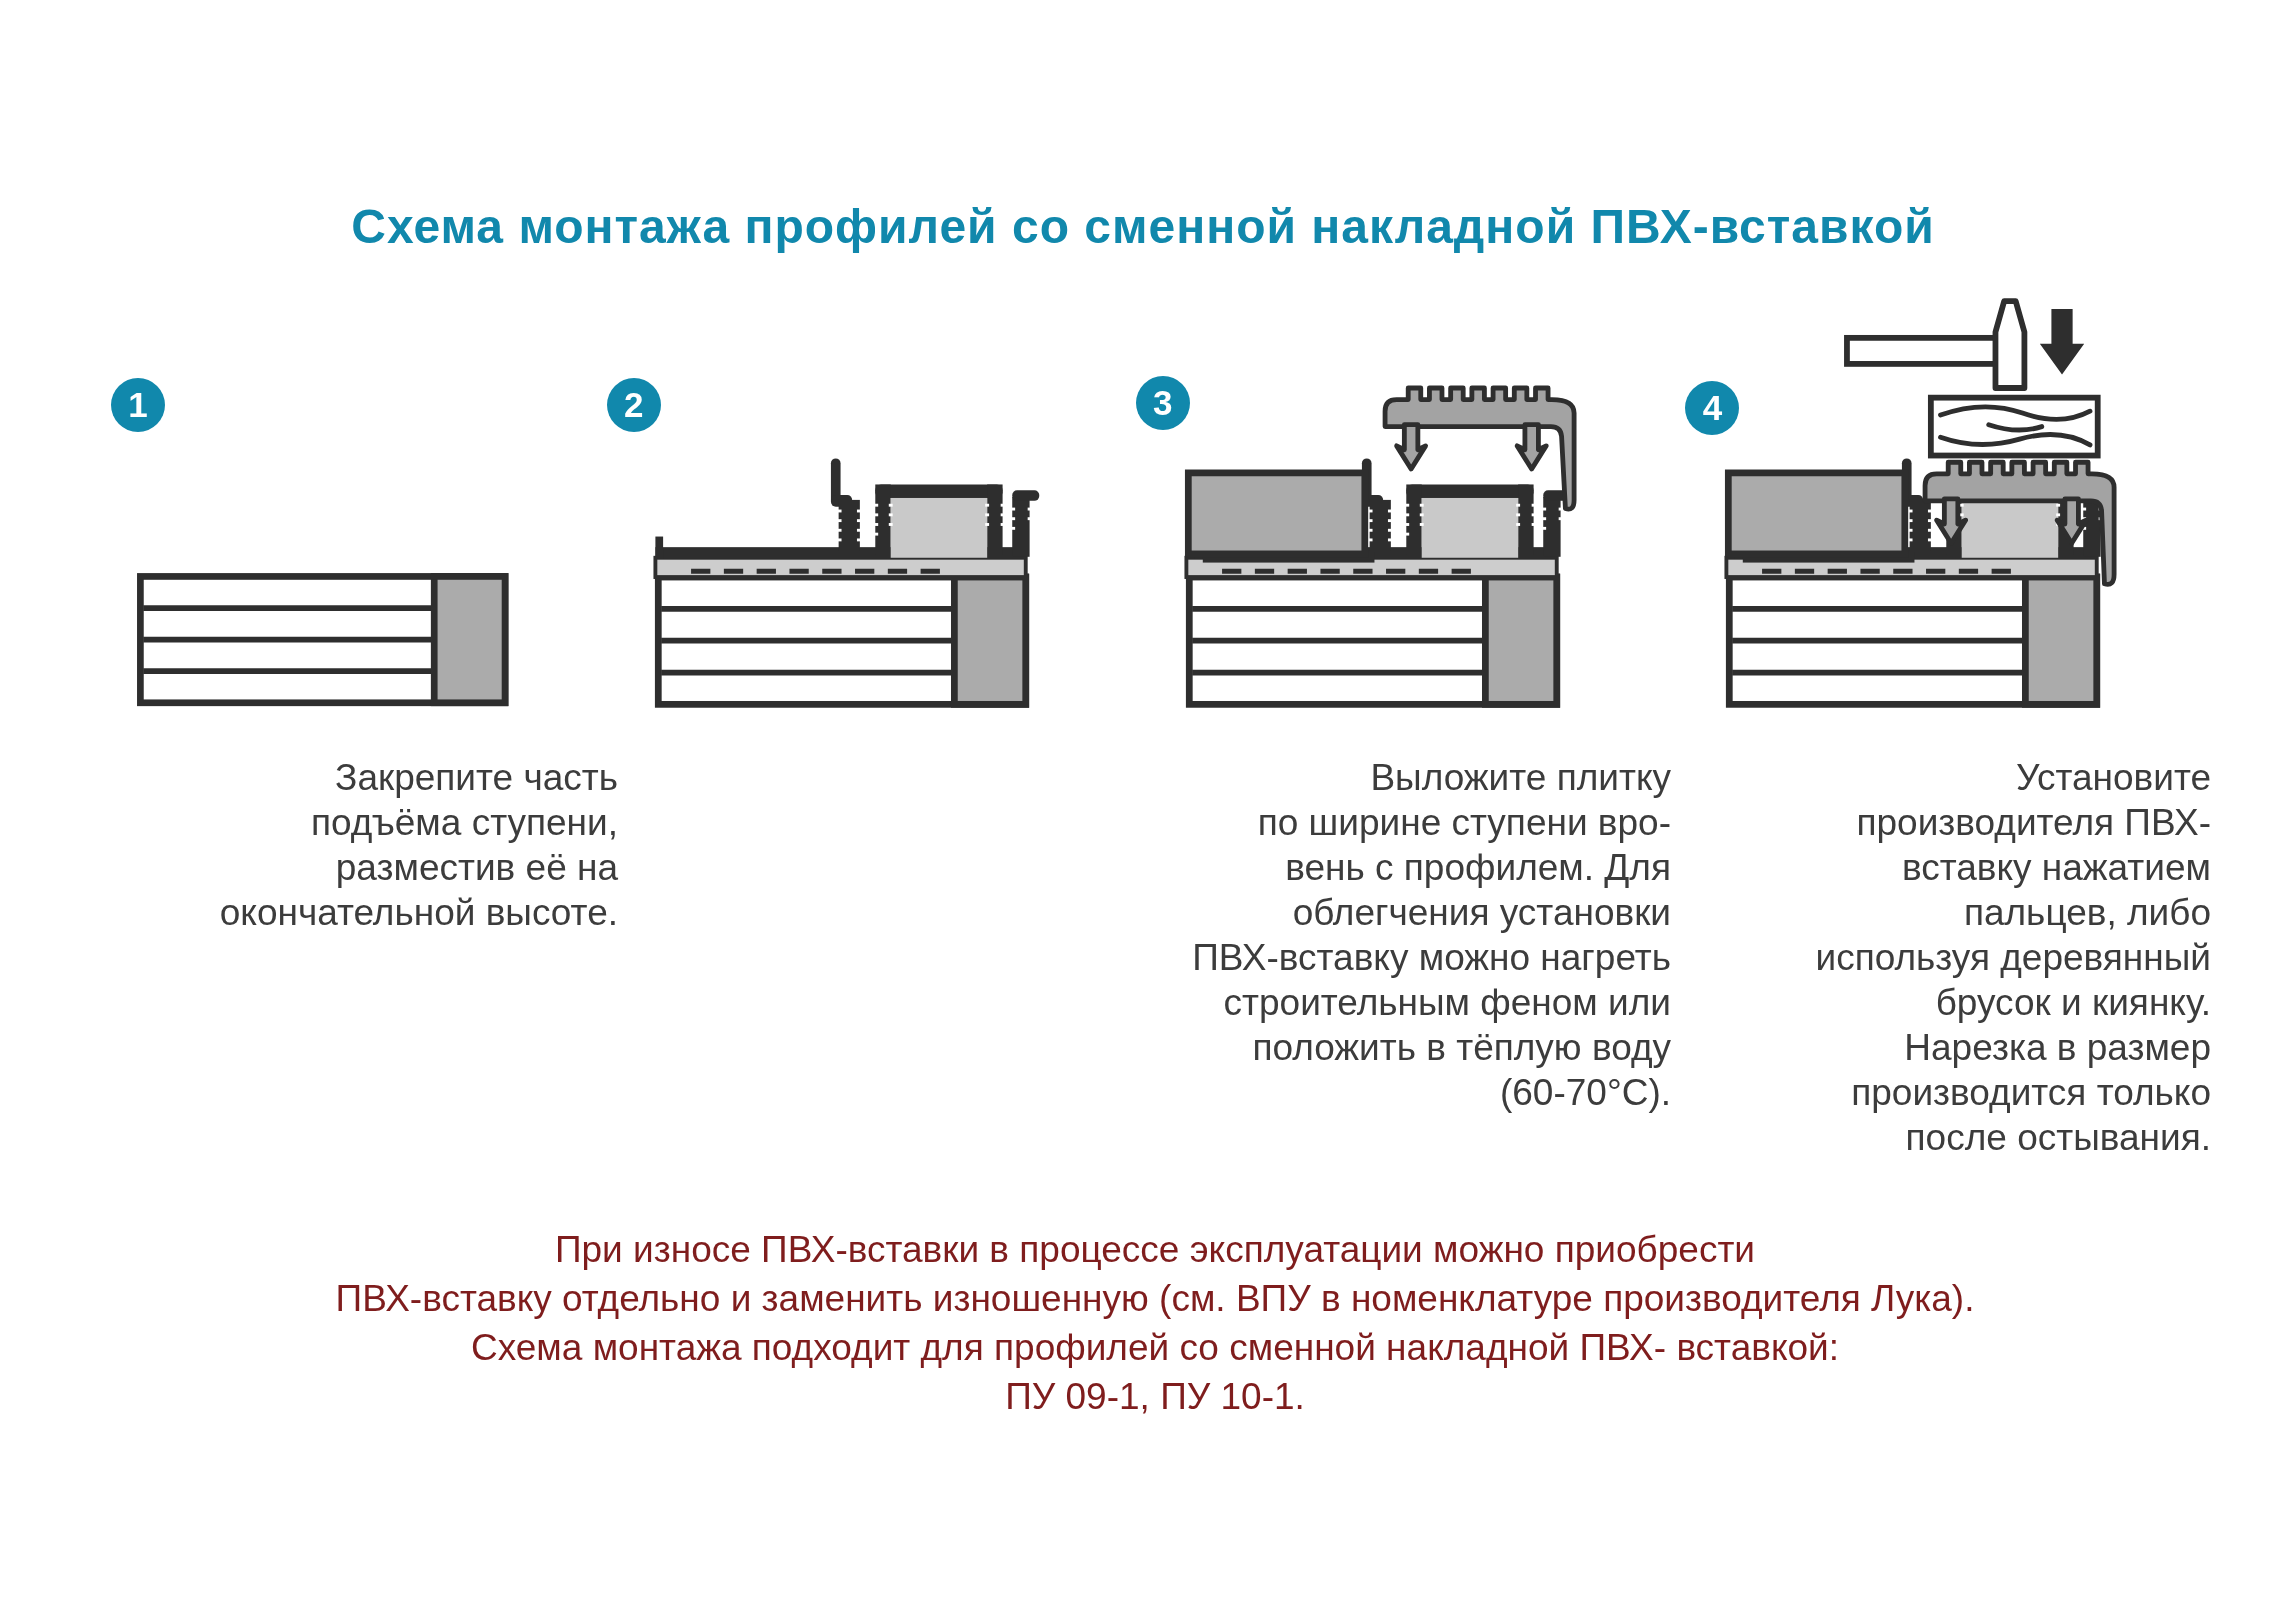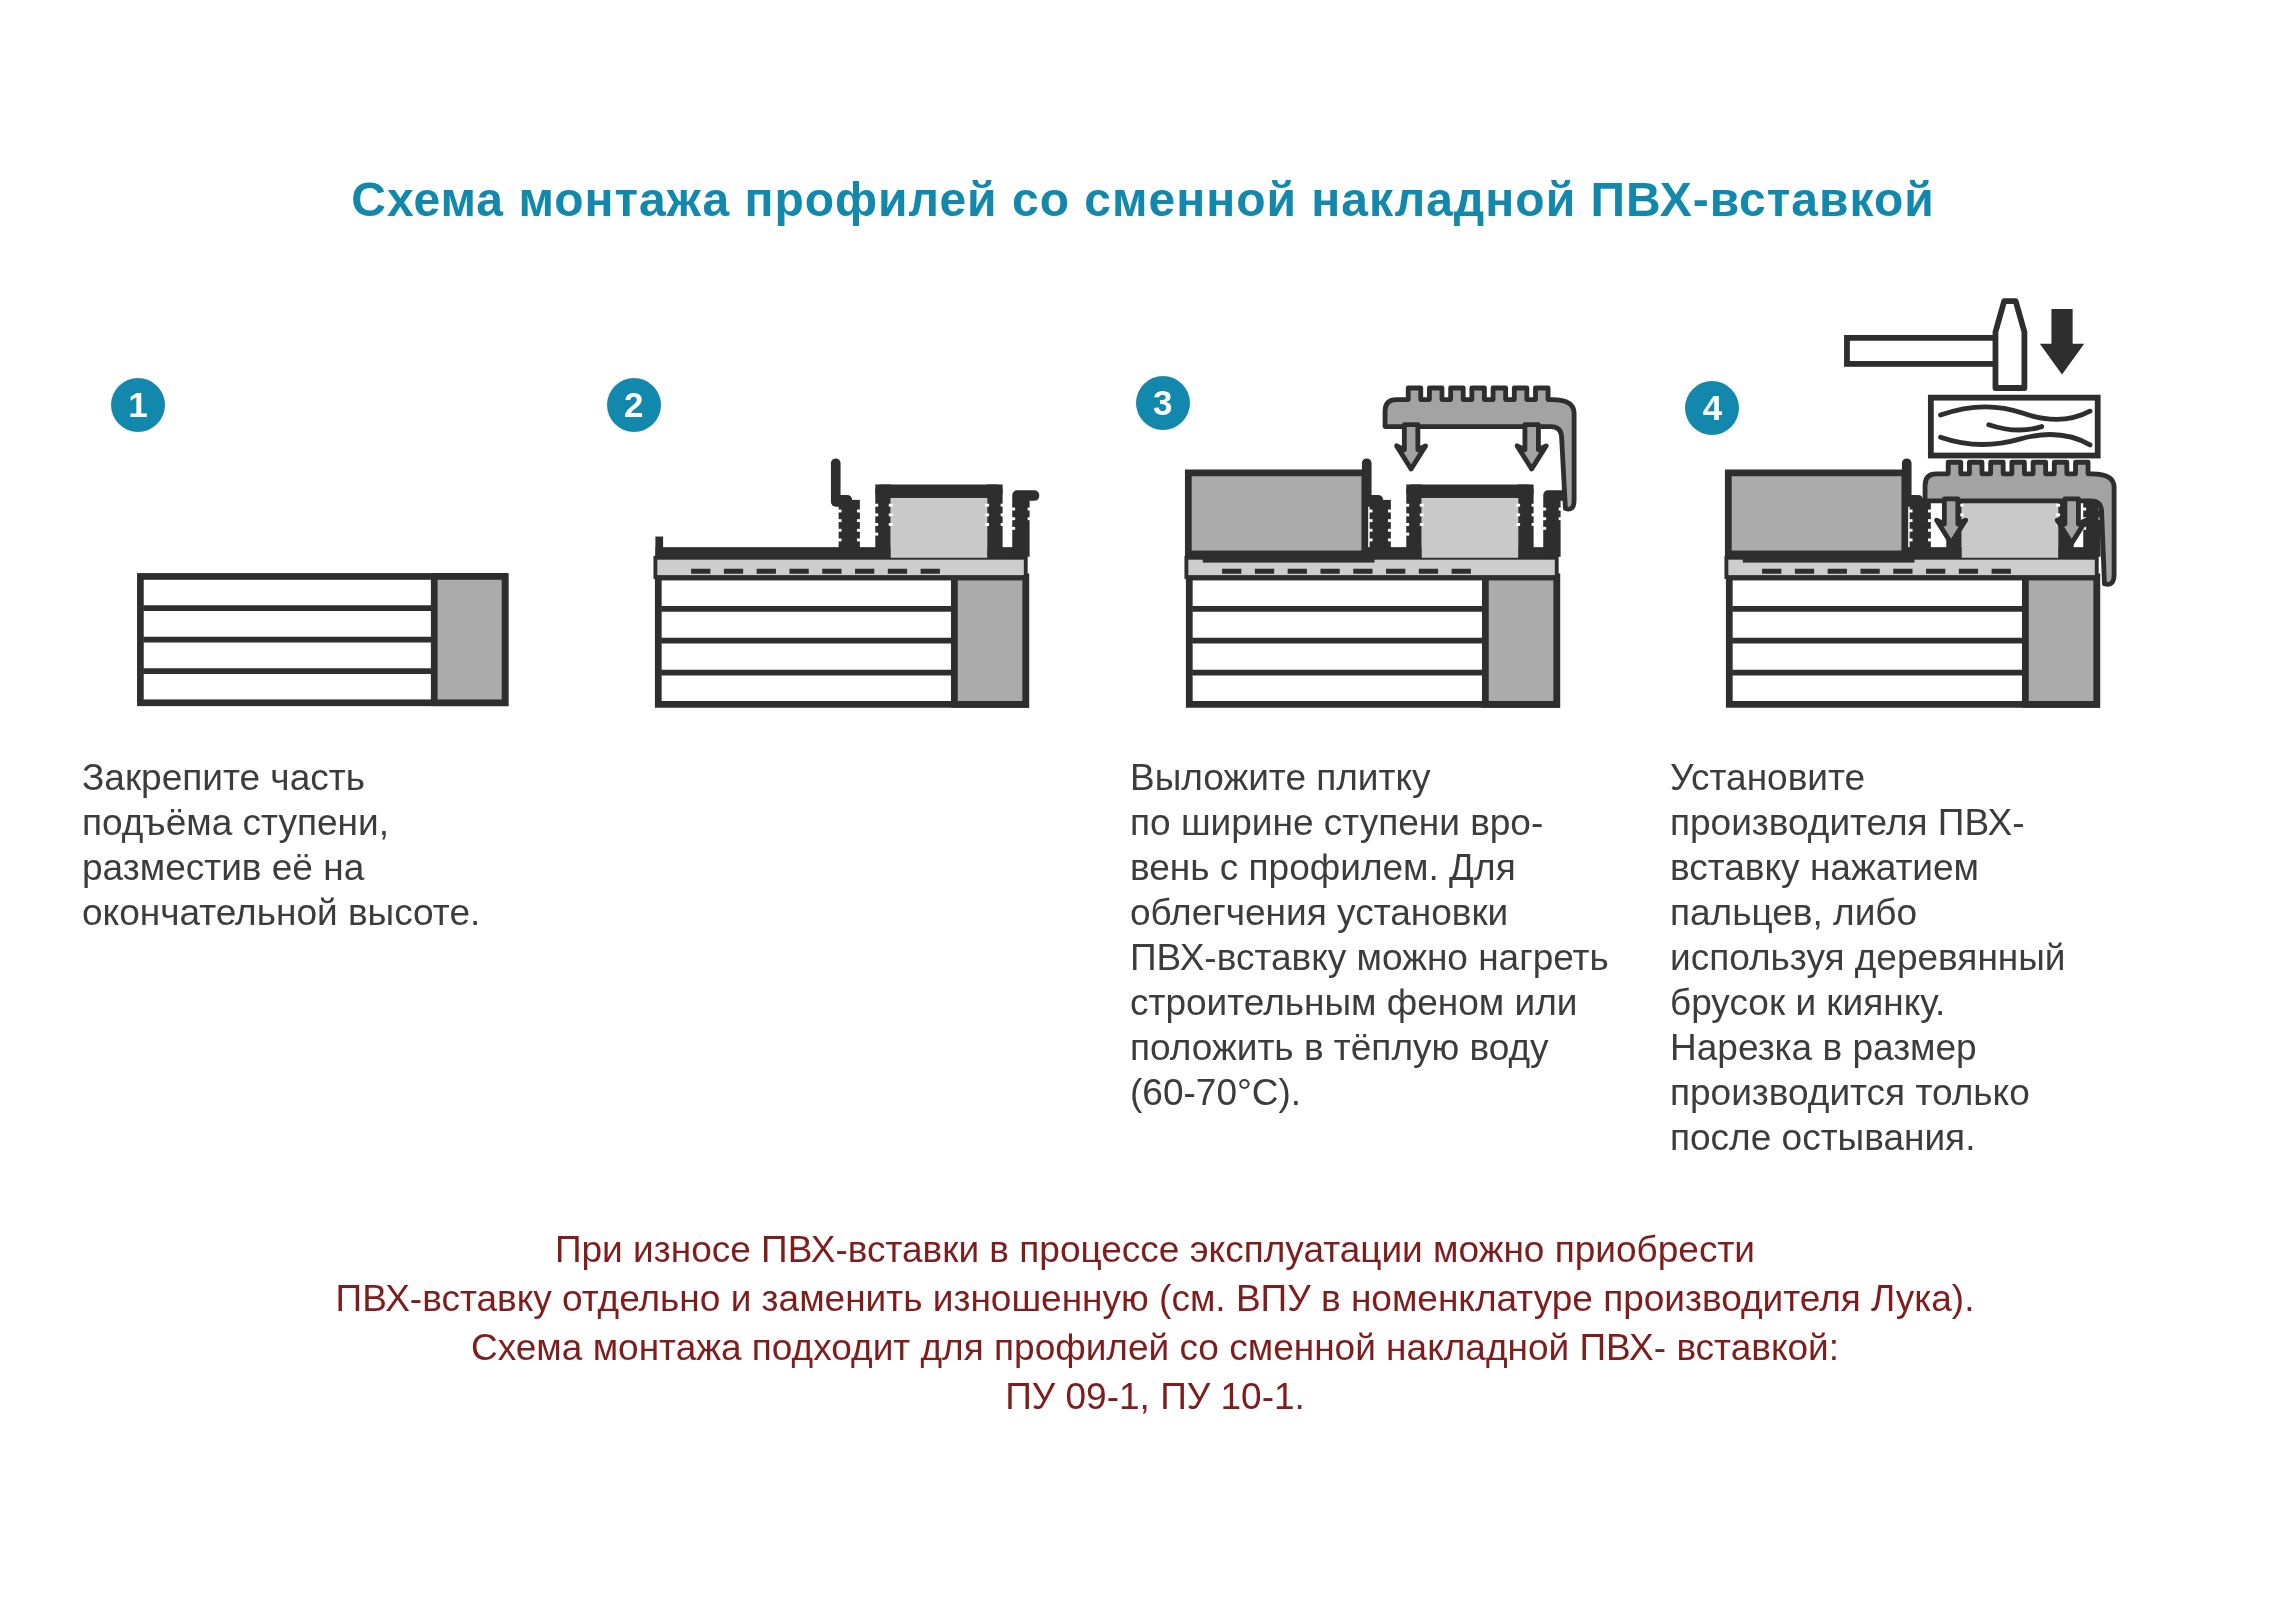--- a/index.html
+++ b/index.html
@@ -1,33 +1,33 @@
 <!DOCTYPE html>
 <html><head>
 <meta charset="utf-8">
 <style>
   html,body{margin:0;padding:0;background:#ffffff;}
   .page{position:relative;width:2286px;height:1601px;background:#ffffff;overflow:hidden;
         font-family:"Liberation Sans",sans-serif;}
-  .title{position:absolute;left:0;top:172px;width:100%;margin:0;text-align:center;
+  .title{position:absolute;left:0;top:199px;width:100%;margin:0;text-align:center;
          font-size:48px;font-weight:bold;letter-spacing:1px;color:#1188AC;}
   .step{position:absolute;top:0;height:100%;}
   .step-1{left:82px;width:536px;}
   .step-2{left:599px;width:541px;}
   .step-3{left:1130px;width:541px;}
   .step-4{left:1670px;width:541px;}
   .badge{position:absolute;width:54px;height:54px;border-radius:50%;background:#1188AC;
          color:#ffffff;font-size:35px;font-weight:bold;display:flex;align-items:center;
          justify-content:center;z-index:3;}
   .step-1 .badge{left:29px;top:378px;}
   .step-2 .badge{left:7.7px;top:378px;}
   .step-3 .badge{left:5.8px;top:376px;}
   .step-4 .badge{left:15.4px;top:381px;}
   .diagram{position:absolute;left:0;top:280px;width:100%;height:434px;}
-  .caption{position:absolute;left:0;top:755px;width:100%;margin:0;text-align:left;
+  .caption{position:absolute;left:0;top:755px;width:100%;margin:0;text-align:right;
            font-size:37px;line-height:45px;color:#3C3C3C;white-space:pre-line;}
   .footer{position:absolute;left:0;top:1213px;width:100%;margin:12px;text-align:center;
           font-size:37px;line-height:49px;color:#7f1d1d;white-space:pre-line;}
   .defs-holder{position:absolute;width:0;height:0;overflow:hidden;}
 </style>
 </head>
 <body>
 
 <svg class="defs-holder" aria-hidden="true">
   <defs>

